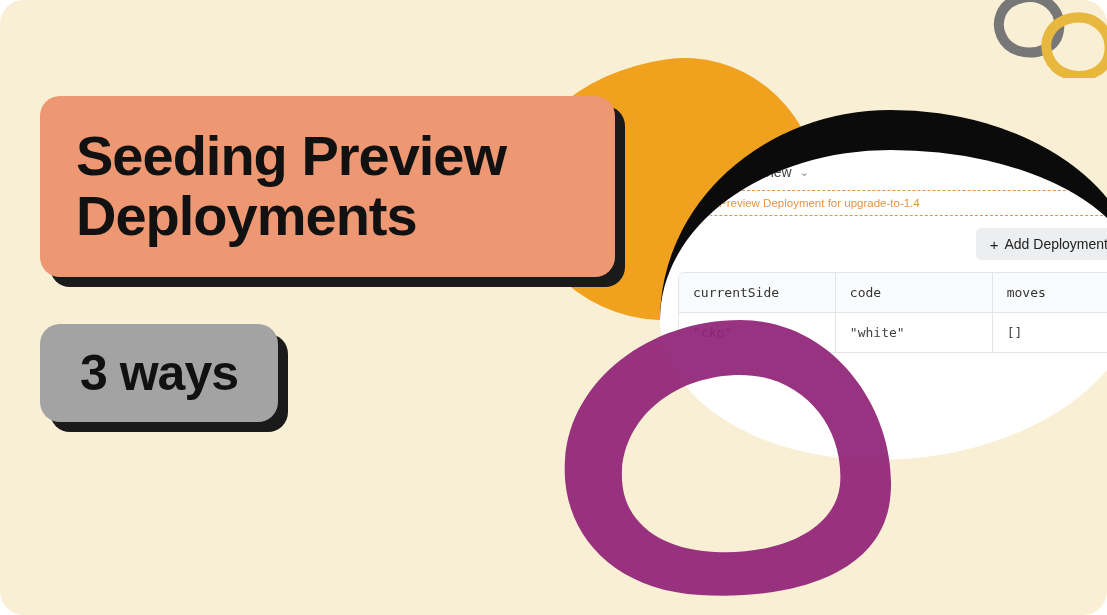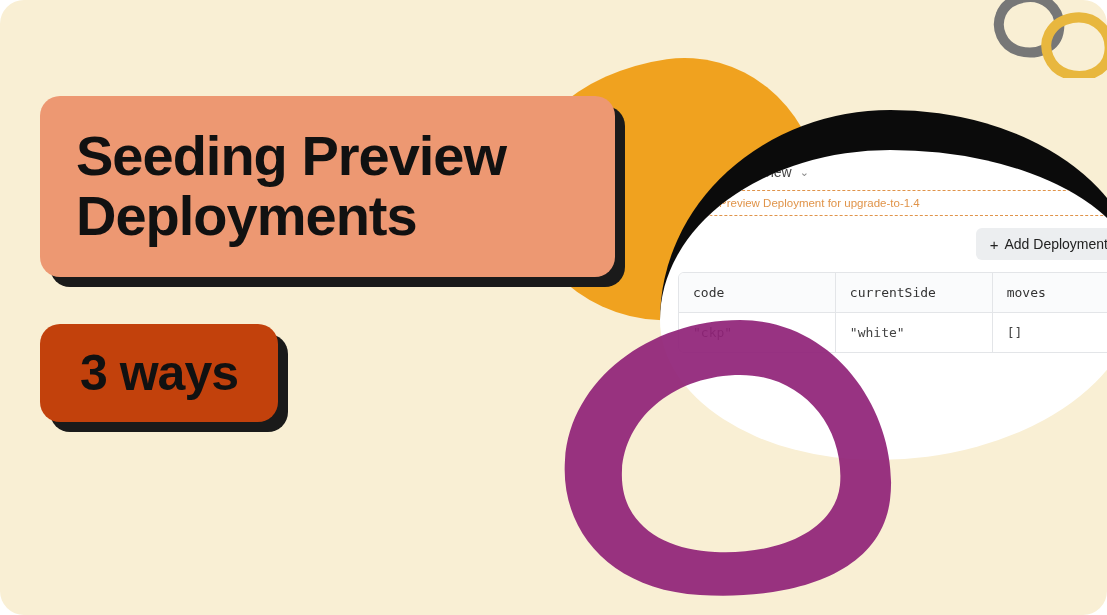--- a/index.html
+++ b/index.html
@@ -142,21 +142,21 @@
     font-weight: 800;
     line-height: 1.08;
     color: #111;
     letter-spacing: -1px;
   }
 
   .subtitle-block {
     position: absolute;
     top: 324px;
     left: 40px;
-    background: #c2410c;
+    background: #a3a3a3;
     border-radius: 20px;
     padding: 20px 40px;
     box-shadow: 10px 10px 0 #1a1a1a;
   }
   .subtitle-text {
     font-size: 50px;
     font-weight: 800;
     color: #111;
     letter-spacing: -1px;
   }
@@ -187,22 +187,22 @@
       </div>
       <div class="deploy-banner">Preview Deployment for upgrade-to-1.4</div>
       <div class="toolbar">
         <button class="add-docs">
           <span class="plus">+</span>
           <span>Add Deployment</span>
         </button>
       </div>
       <div class="grid">
         <div class="grid-row grid-head">
+          <div>currentSide</div>
           <div>code</div>
-          <div>currentSide</div>
           <div>moves</div>
         </div>
         <div class="grid-row grid-body">
           <div>"ckp"</div>
           <div>"white"</div>
           <div>[]</div>
         </div>
       </div>
     </div>
   </div>

